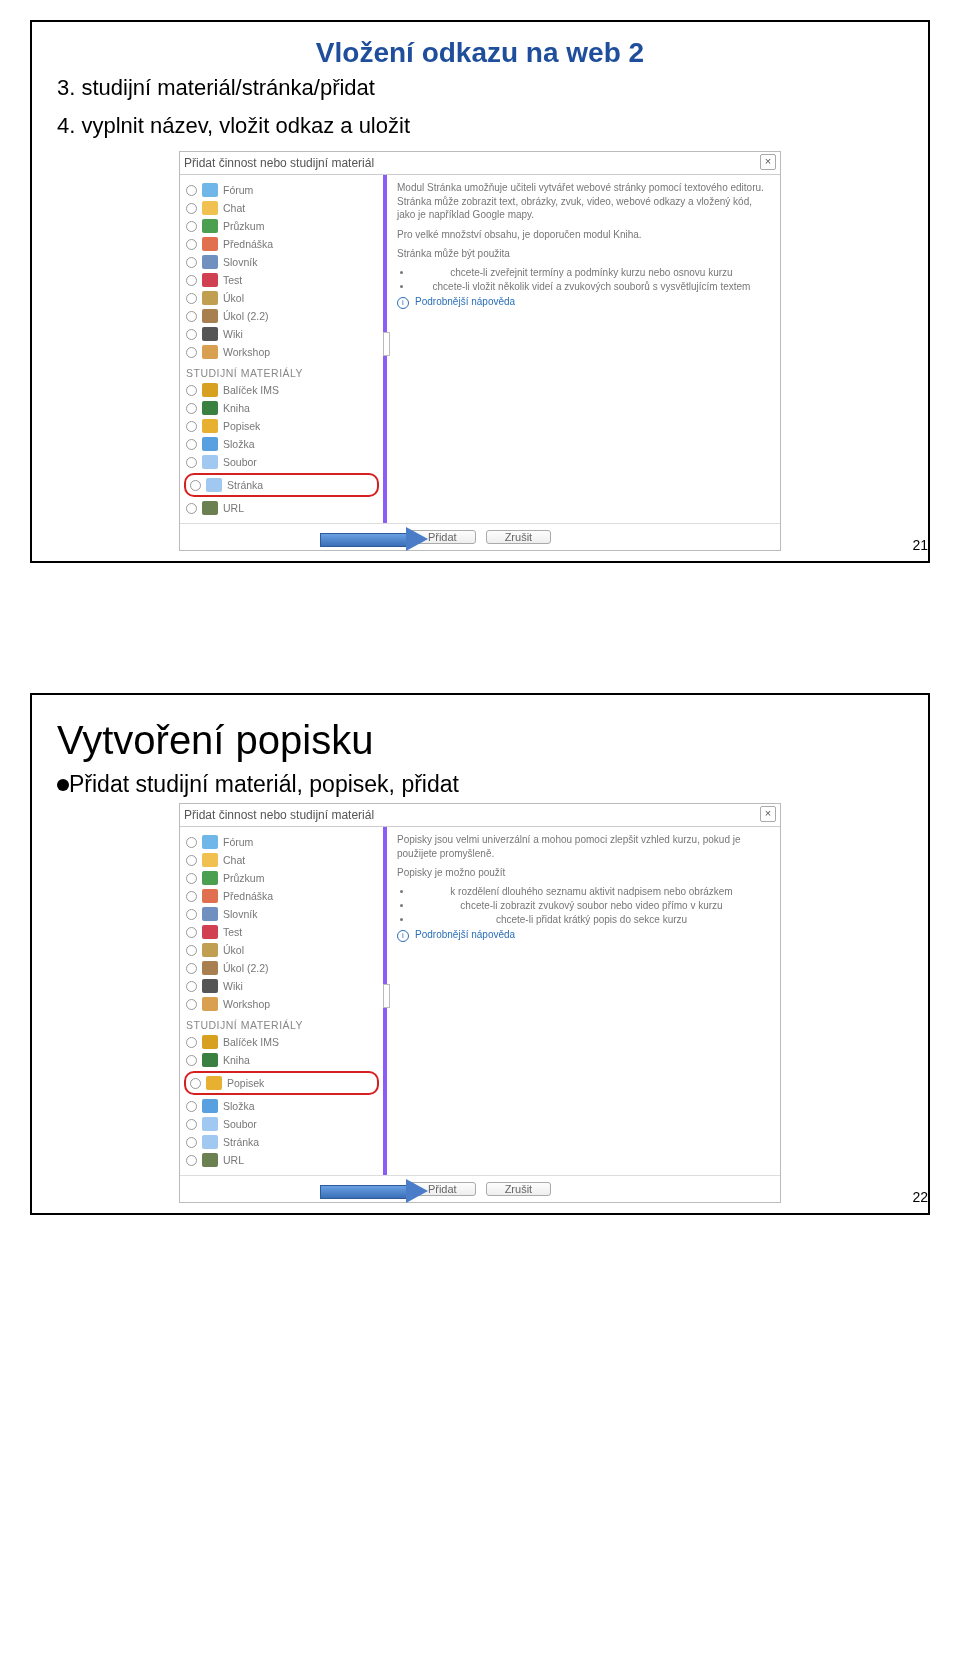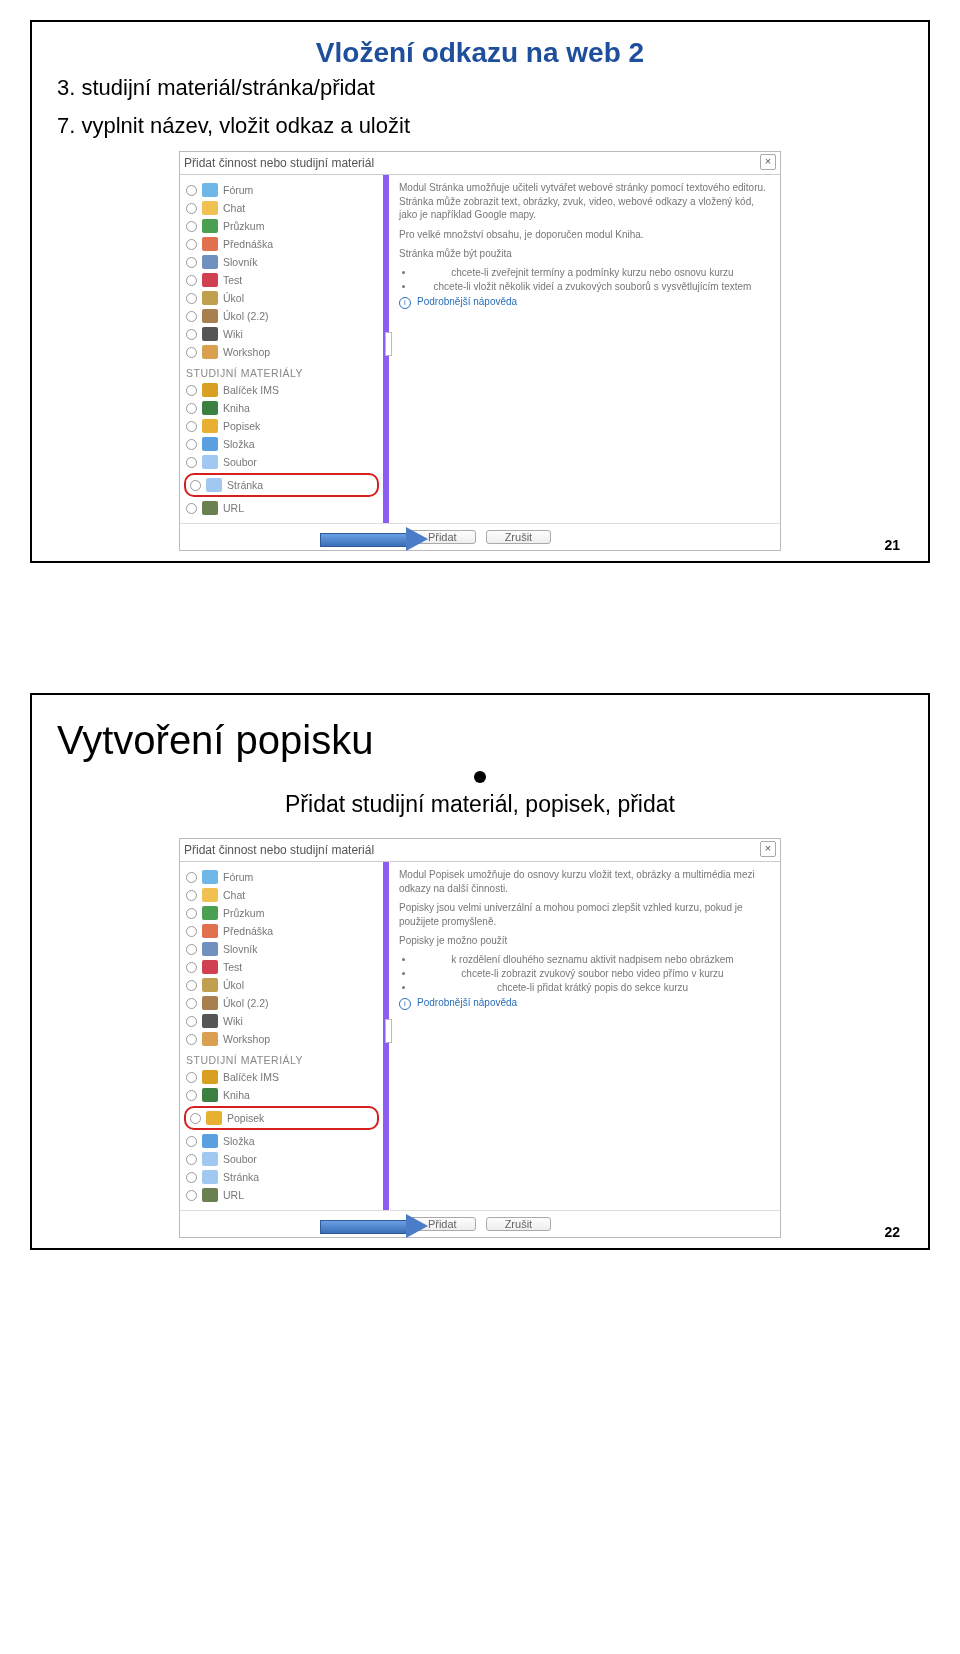--- a/index.html
+++ b/index.html
@@ -24,23 +24,23 @@
     margin: 0 0 6px 0;
     font-family: "Segoe UI", Arial, sans-serif;
   }
   .steps {
     font-size: 22px;
     color: #000;
     margin: 0 0 12px 0;
   }
   .page-num {
     position: absolute;
-    right: 28px;
+    right: 0;
     bottom: 8px;
-    font-weight: bold;
+    font-weight: normal;
     font-size: 14px;
   }
   
   .dialog {
     width: 600px;
     margin: 0 auto;
     border: 1px solid #bbb;
     background: #fff;
     font-size: 11px;
     color: #666;
@@ -66,21 +66,21 @@
     text-align: center;
     border-radius: 2px;
     font-size: 11px;
     cursor: pointer;
   }
   .dialog-body {
     display: flex;
   }
   .left-col {
     width: 195px;
-    border-right: 6px solid #8b5cf6;
+    border-right: 4px solid #8b5cf6;
     padding: 6px 4px;
   }
   .right-col {
     flex: 1;
     padding: 6px 10px;
     position: relative;
   }
   .opt {
     display: flex;
     align-items: center;
@@ -180,40 +180,38 @@
   
   .title2 {
     font-size: 40px;
     color: #000;
     margin: 8px 0 8px 0;
   }
   .bullet-line {
     display: flex;
     align-items: center;
     font-size: 23px;
-    gap: 8px;
-    margin-bottom: 20px;
-    flex-direction: column;
+    margin-bottom: 5px;
   }
   .rdot {
     width: 12px;
     height: 12px;
     border-radius: 50%;
     background: #000;
   }
   
   .gap { height: 90px; }
 </style>
 </head>
 <body>
 
 <div class="slide">
   <div class="title1">Vložení odkazu na web 2</div>
   <div class="steps">3. studijní materiál/stránka/přidat</div>
-  <div class="steps">7. vyplnit název, vložit odkaz a uložit</div>
+  <div class="steps">4. vyplnit název, vložit odkaz a uložit</div>
 
   <div class="dialog">
     <div class="dialog-header">
       <span>Přidat činnost nebo studijní materiál</span>
       <span class="closebox">×</span>
     </div>
     <div class="dialog-body">
       <div class="left-col">
         <div id="acts1">
             <div class="opt">
@@ -440,21 +438,20 @@
             </div>
             <div class="opt">
               <span class="radio"></span>
               <span class="icn" style="background: rgb(106, 128, 80);"></span>
               <span class="label">URL</span>
             </div>
           </div>
       </div>
       <div class="right-col">
         <div class="scroll-handle"></div>
-        <p class="desc-p">Modul Popisek umožňuje do osnovy kurzu vložit text, obrázky a multimédia mezi odkazy na další činnosti.</p>
         <p class="desc-p">Popisky jsou velmi univerzální a mohou pomoci zlepšit vzhled kurzu, pokud je použijete promyšleně.</p>
         <p class="desc-p">Popisky je možno použít</p>
         <ul class="bullets">
           <li>k rozdělení dlouhého seznamu aktivit nadpisem nebo obrázkem</li>
           <li>chcete-li zobrazit zvukový soubor nebo video přímo v kurzu</li>
           <li>chcete-li přidat krátký popis do sekce kurzu</li>
         </ul>
         <div>
           <span class="help-icon">i</span>
           <span class="helplink">Podrobnější nápověda</span>

